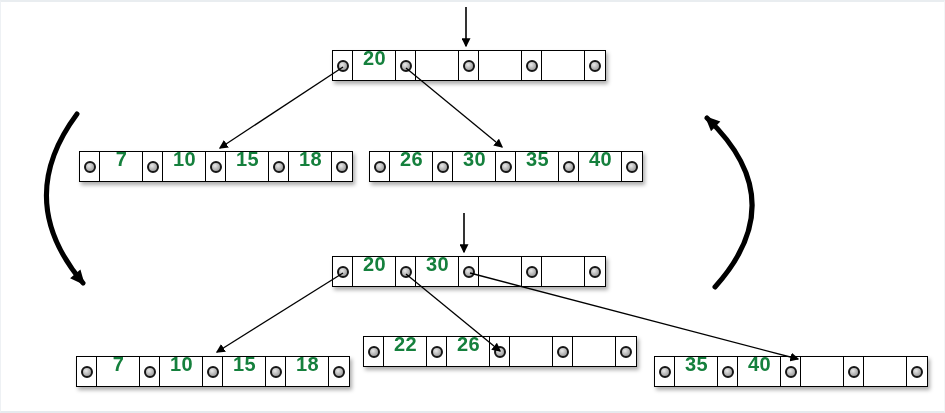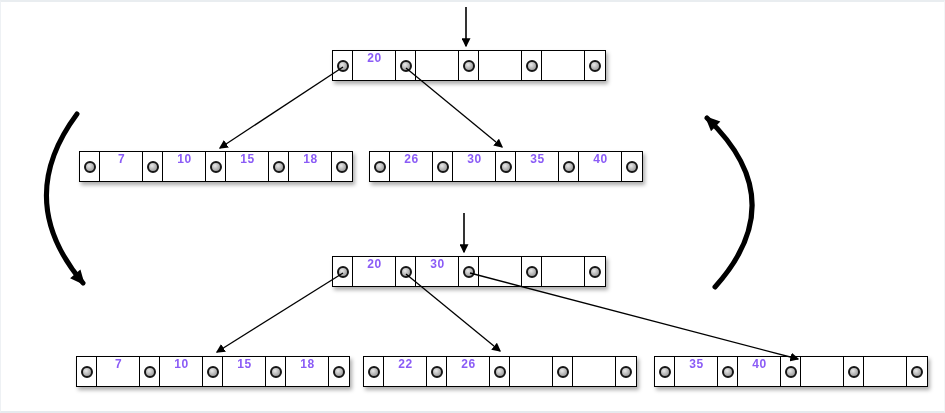--- a/index.html
+++ b/index.html
@@ -17,21 +17,21 @@
     box-shadow:2px 3px 4px rgba(0,0,0,0.33);
   }
   .cell{
     border:1.8px solid #000;background:#fff;box-sizing:border-box;
     display:flex;align-items:center;justify-content:center;
   }
   .cell + .cell{margin-left:-1.8px;}
   .cell.ptr{flex:0 0 22px;width:22px;}
   .cell.key{
     flex:1 1 0;
-    font-size:12px;font-weight:600;color:#8b5cf6;letter-spacing:0.5px;
+    font-size:20px;font-weight:600;color:#15803d;letter-spacing:0.5px;
     padding-bottom:15px;
   }
   .dot{
     width:12px;height:12px;border-radius:50%;box-sizing:border-box;
     border:2.2px solid #161616;
     background:radial-gradient(circle at 38% 34%, #e9e9e9 0%, #bdbdbd 45%, #8b8b8b 100%);
   }
   svg.arrows{position:absolute;left:0;top:0;pointer-events:none;}
 </style>
 </head>
@@ -137,21 +137,21 @@
         </div>
         <div class="cell key">15</div>
         <div class="cell ptr">
           <span class="dot"></span>
         </div>
         <div class="cell key">18</div>
         <div class="cell ptr">
           <span class="dot"></span>
         </div>
       </div>
-      <div class="node" style="left: 362px; top: 354px; width: 274px; height: 31px;">
+      <div class="node" style="left: 362px; top: 334px; width: 274px; height: 31px;">
         <div class="cell ptr">
           <span class="dot"></span>
         </div>
         <div class="cell key">22</div>
         <div class="cell ptr">
           <span class="dot"></span>
         </div>
         <div class="cell key">26</div>
         <div class="cell ptr">
           <span class="dot"></span>

